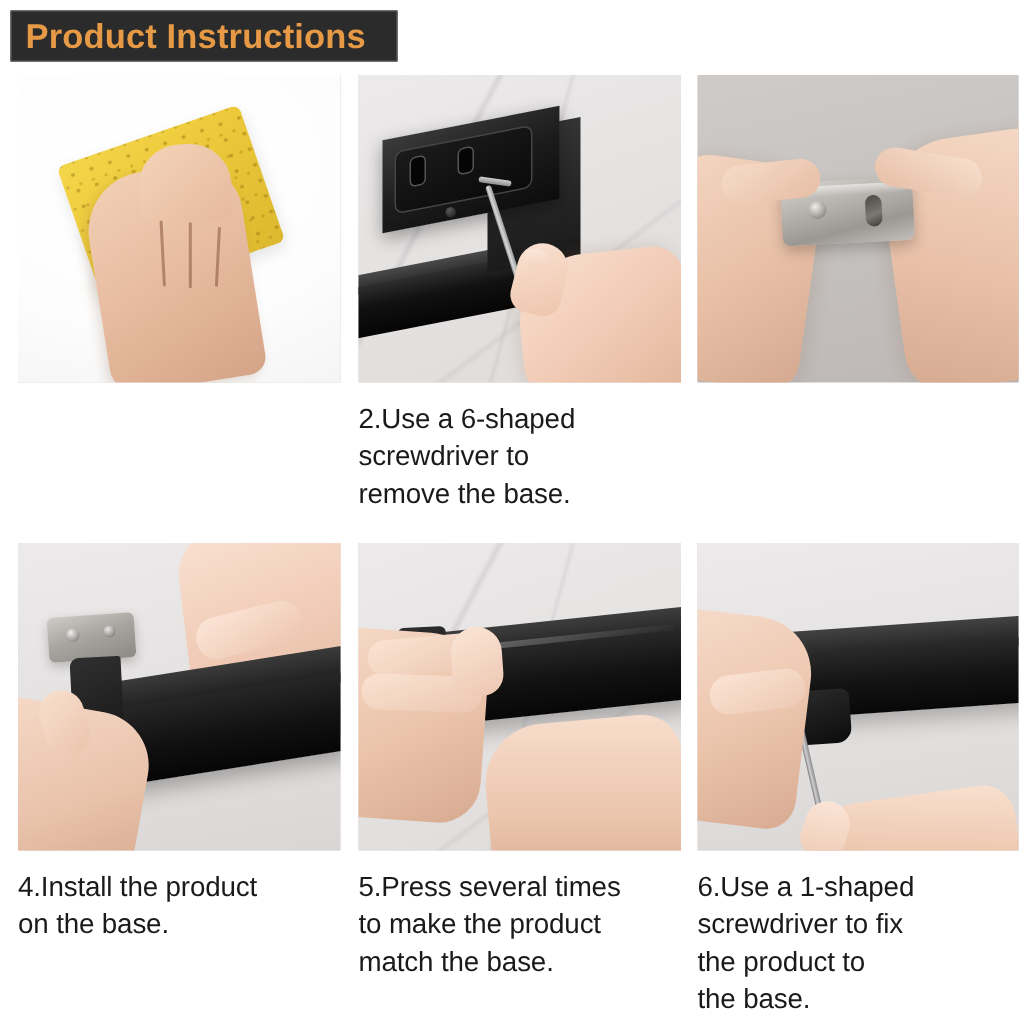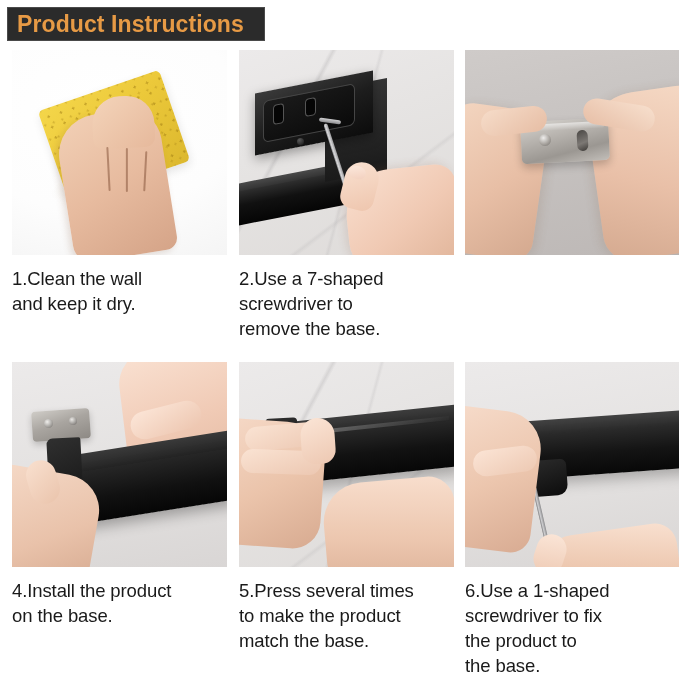--- a/index.html
+++ b/index.html
@@ -565,42 +565,40 @@
       <div class="step-photo">
         <div class="wall-white"></div>
         <div id="p1-sponge-shadow"></div>
         <div id="p1-sponge"></div>
         <div id="p1-hand">
           <div class="p1-finger-line" style="left:46px;top:34px;height:44px;transform:rotate(6deg);"></div>
           <div class="p1-finger-line" style="left:64px;top:38px;height:44px;transform:rotate(9deg);"></div>
           <div class="p1-finger-line" style="left:82px;top:44px;height:40px;transform:rotate(12deg);"></div>
         </div>
       </div>
-      <div class="step-caption">1.Clean the wall
-and keep it dry.</div>
     </div>
 
     <div class="step-cell step-cell-1">
       <div class="step-photo">
         <div class="wall-marble"></div>
         <div id="p2-bar-top"></div>
         <div id="p2-bar"></div>
         <div id="p2-bracket-outer"></div>
         <div id="p2-bracket-head"></div>
         <div id="p2-bracket-recess"></div>
         <div class="p2-slot" id="p2-slot-a"></div>
         <div class="p2-slot" id="p2-slot-b"></div>
         <div id="p2-screw"></div>
         <div id="p2-allen-short"></div>
         <div id="p2-allen-long"></div>
         <div id="p2-hand"></div>
         <div id="p2-thumb"></div>
         <div id="p2-nail"></div>
       </div>
-      <div class="step-caption">2.Use a 7-shaped
+      <div class="step-caption">2.Use a 6-shaped
   screwdriver to
   remove the base.</div>
     </div>
 
     <div class="step-cell step-cell-2">
       <div class="step-photo">
         <div class="wall-grey"></div>
         <div id="p3-hand-left"></div>
         <div id="p3-hand-right"></div>
         <div id="p3-plate"></div>

